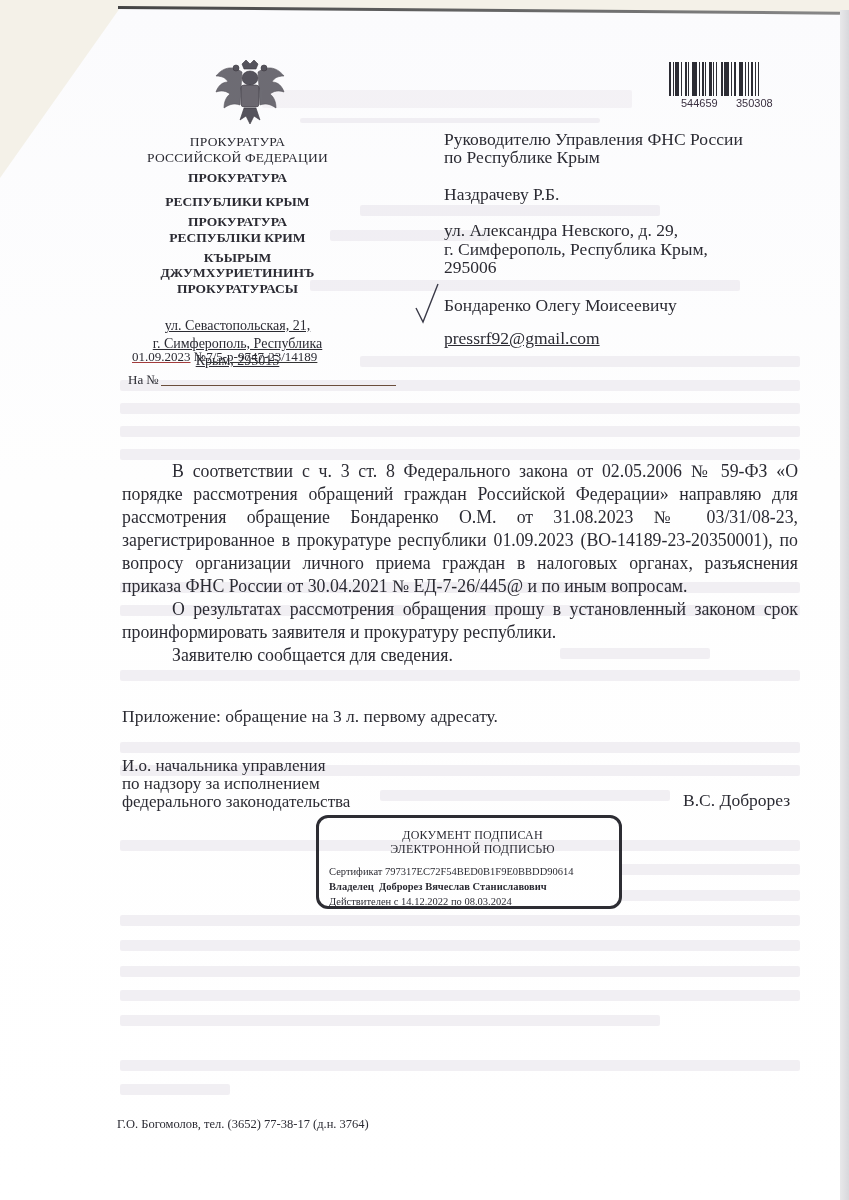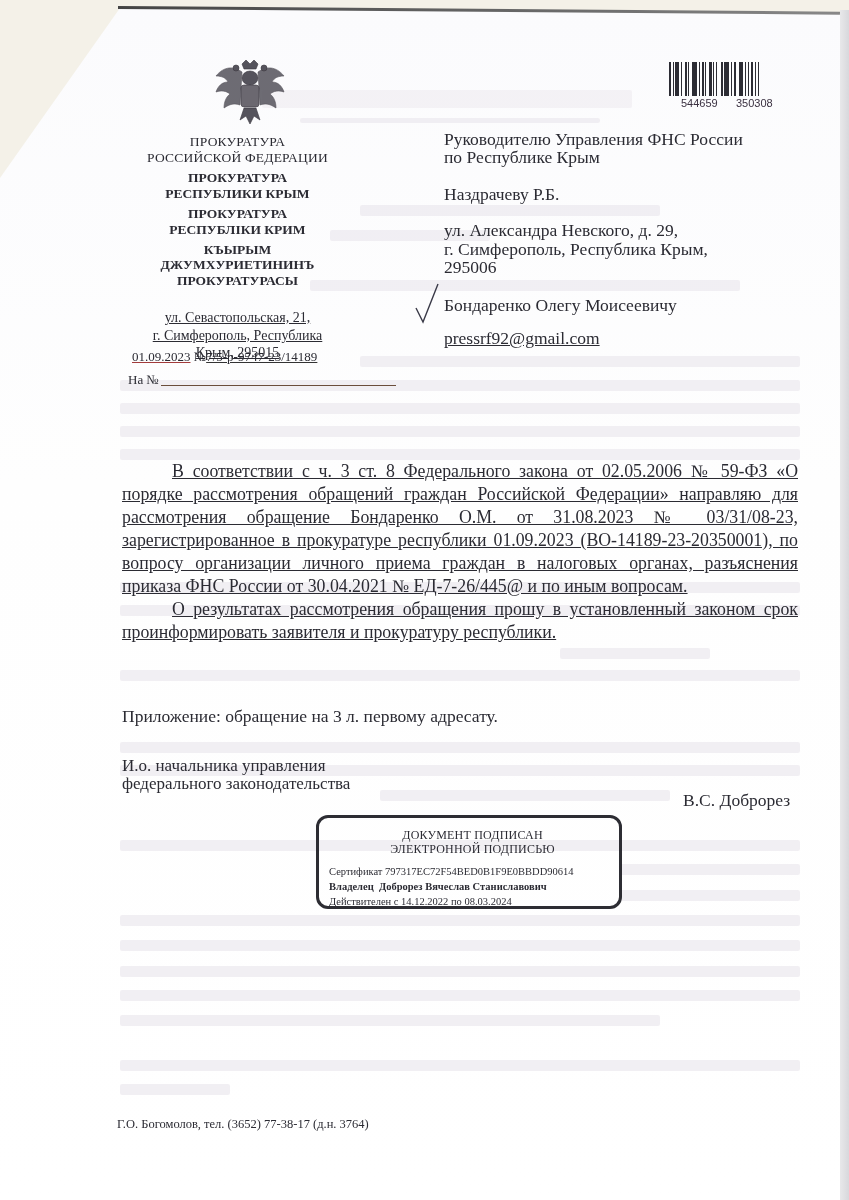--- a/index.html
+++ b/index.html
@@ -50,21 +50,21 @@
     .check { left: 414px; top: 282px; width: 26px; height: 42px; }
     .recipient2 { left: 444px; top: 295px; font-size: 17.5px; }
     .email { left: 444px; top: 328px; font-size: 17.5px; text-decoration: underline; }
 
     .barcode { left: 669px; top: 62px; width: 108px; height: 34px; display: flex; gap: 0; }
     .barcode i { display: block; height: 34px; background: #2c2c34; }
     .bc-num1 { left: 681px; top: 97px; font-family: "Liberation Sans", sans-serif; font-size: 11px; color: #3a3040; }
     .bc-num2 { left: 736px; top: 97px; font-family: "Liberation Sans", sans-serif; font-size: 11px; color: #3a3040; }
 
     .body { left: 122px; top: 460px; width: 676px; font-size: 17.8px; line-height: 23px; text-align: justify; }
-    .body p { margin: 0; text-indent: 50px; text-decoration: underline; }
+    .body p { margin: 0; text-indent: 50px; }
     .attach { left: 122px; top: 706px; font-size: 17.5px; }
 
     .sign-pos { left: 122px; top: 757px; font-size: 17px; line-height: 18px; }
     .sign-name { left: 683px; top: 790px; font-size: 17.5px; }
 
     .stamp {
       left: 316px; top: 815px; width: 306px; height: 94px;
       border: 3px solid #2d2d33; border-radius: 12px; box-sizing: border-box;
       font-size: 10.5px; color: #2b2b33;
     }
@@ -152,21 +152,21 @@
       <circle cx="24" cy="10" r="3"></circle>
         <circle cx="52" cy="10" r="3"></circle>
     </g>
   </svg>
 </div>
 
 <div class="abs org">
   <div class="l1">ПРОКУРАТУРА</div>
   <div class="l1">РОССИЙСКОЙ ФЕДЕРАЦИИ</div>
   <div class="bold">ПРОКУРАТУРА</div>
-  <div class="bold" style="margin-top:0">РЕСПУБЛИКИ КРЫМ</div>
+  <div class="bold" style="margin-top:8px">РЕСПУБЛИКИ КРЫМ</div>
   <div class="bold">ПРОКУРАТУРА</div>
   <div class="bold" style="margin-top:0">РЕСПУБЛІКИ КРИМ</div>
   <div class="bold">КЪЫРЫМ</div>
   <div class="bold" style="margin-top:0">ДЖУМХУРИЕТИНИНЪ</div>
   <div class="bold" style="margin-top:0">ПРОКУРАТУРАСЫ</div>
   <div class="addr">
     <div>ул. Севастопольская, 21,</div>
     <div>г. Симферополь, Республика</div>
     <div>Крым, 295015</div>
   </div>
@@ -196,25 +196,27 @@
   <svg width="26" height="42" viewBox="0 0 26 42">
       <path d="M2 26 L9 40 L24 2" fill="none" stroke="#3a3a48" stroke-width="1.4"></path>
     </svg>
 </div>
 <div class="abs recipient2">Бондаренко Олегу Моисеевичу</div>
 <div class="abs email">pressrf92@gmail.com</div>
 
 <div class="abs body">
   <p>В соответствии с ч. 3 ст. 8 Федерального закона от 02.05.2006 № 59-ФЗ «О порядке рассмотрения обращений граждан Российской Федерации» направляю для рассмотрения обращение Бондаренко О.М. от 31.08.2023 № 03/31/08-23, зарегистрированное в прокуратуре республики 01.09.2023 (ВО-14189-23-20350001), по вопросу организации личного приема граждан в налоговых органах, разъяснения приказа ФНС России от 30.04.2021 № ЕД-7-26/445@ и по иным вопросам.</p>
   <p>О результатах рассмотрения обращения прошу в установленный законом срок проинформировать заявителя и прокуратуру республики.</p>
+  <p>Заявителю сообщается для сведения.</p>
 </div>
 <div class="abs attach">Приложение: обращение на 3 л. первому адресату.</div>
 
 <div class="abs sign-pos">
   <div>И.о. начальника управления</div>
+  <div>по надзору за исполнением</div>
   <div>федерального законодательства</div>
 </div>
 <div class="abs sign-name">В.С. Доброрез</div>
 
 <div class="abs stamp">
   <div class="title">
     <div>ДОКУМЕНТ ПОДПИСАН</div>
     <div>ЭЛЕКТРОННОЙ ПОДПИСЬЮ</div>
   </div>
   <div class="row first">

